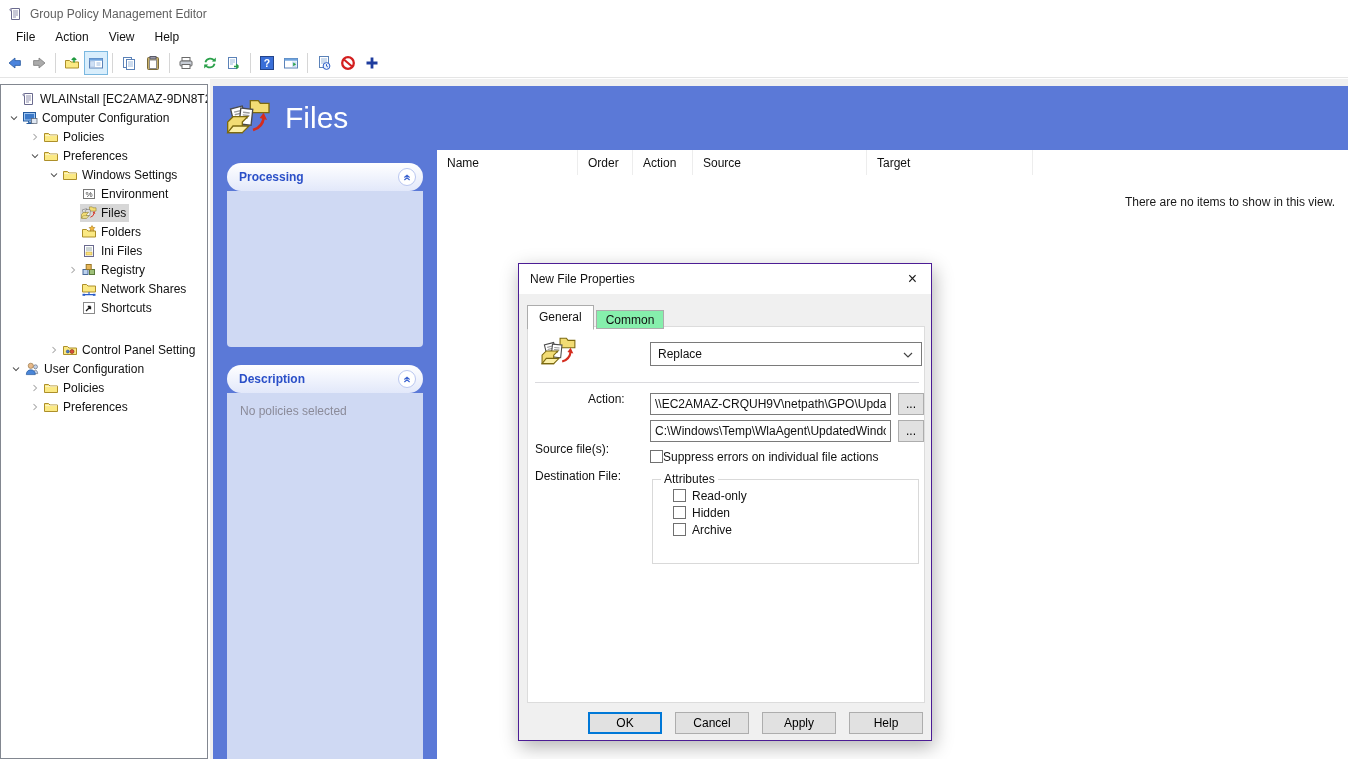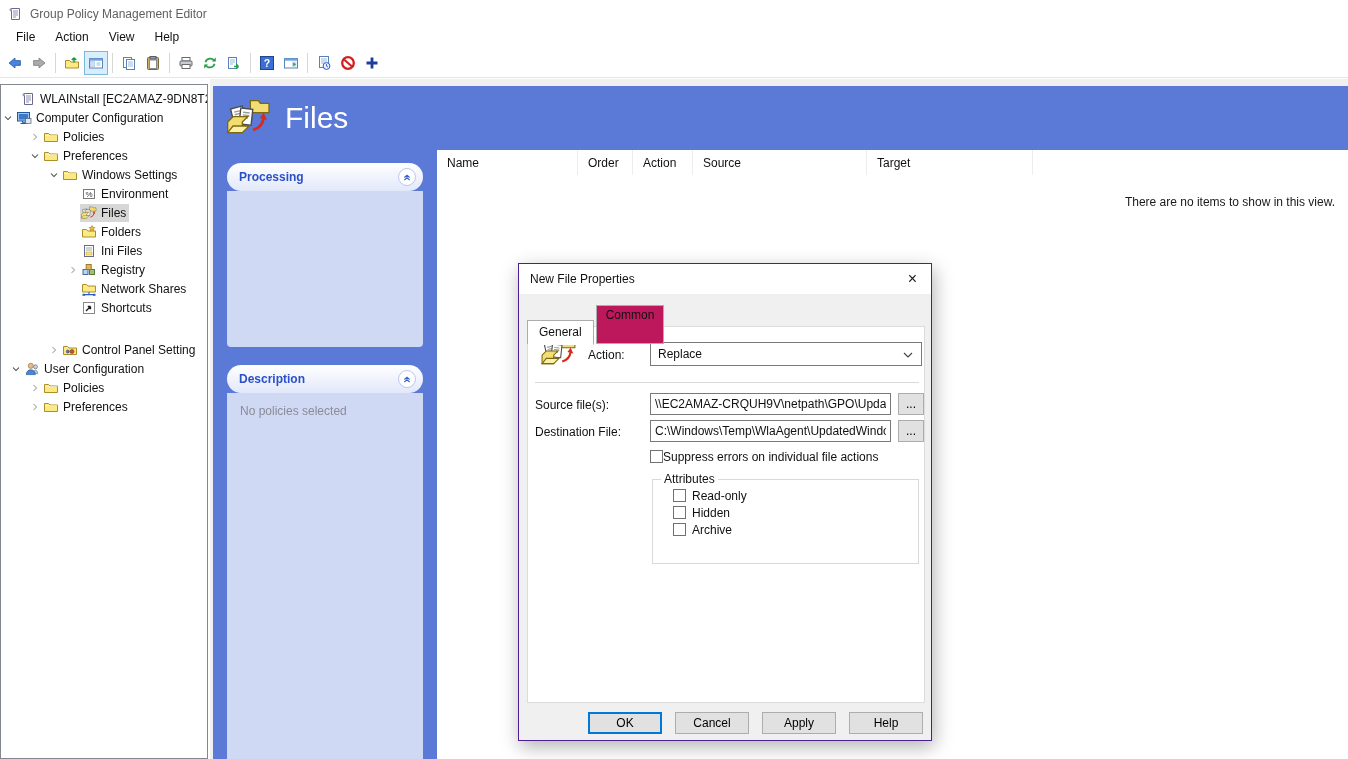--- a/index.html
+++ b/index.html
@@ -60,26 +60,26 @@
   .col-h{display:flex;align-items:center;padding-left:10px;border-right:1px solid #ededed;flex:none;}
   .empty-msg{position:absolute;top:45px;right:13px;color:#1a1a1a;}
 
   
   .dialog{position:absolute;left:518px;top:263px;width:414px;height:478px;background:#f0f0f0;
           border:1px solid #4c1d95;box-shadow:2px 6px 18px rgba(0,0,0,.30);z-index:20;}
   .dlg-title{height:30px;background:#fff;display:flex;align-items:center;padding:0 9px 0 11px;}
   .dlg-title .t{flex:1;}
   .dlg-close{background:none;border:0;font-size:16px;line-height:16px;color:#1a1a1a;padding:0 5px;}
   .tabs{position:absolute;left:8px;top:41px;display:flex;align-items:flex-end;z-index:2;}
-  .tab{border:1px solid #acacac;background:#be185d;padding:2px 9px 21px;margin-right:2px;}
+  .tab{border:1px solid #acacac;background:#86efac;padding:2px 9px 1px;margin-right:2px;}
   .tab.active{background:#fff;border-bottom-color:#fff;padding:4px 11px 5px;margin-bottom:-1px;}
   .page{position:absolute;left:8px;top:62px;width:398px;height:377px;background:#fff;border:1px solid #dcdcdc;}
   .ficon{position:absolute;left:13px;top:9px;width:36px;height:32px;}
   .ficon svg{width:36px;height:32px;}
-  .lbl{position:absolute;color:#111;}
+  .lbl{position:absolute;color:#111;margin-top:44px;}
   .combo{position:absolute;left:122px;top:15px;width:272px;height:24px;background:#fff;
          border:1px solid #7a7a7a;display:flex;align-items:center;padding-left:7px;}
   .combo .chev{position:absolute;right:8px;top:8px;}
   .hsep{position:absolute;left:7px;top:55px;width:384px;border-top:1px solid #dadade;}
   input.txt{position:absolute;left:122px;width:241px;height:22px;border:1px solid #7a7a7a;
             padding:0 4px;font:12px "Liberation Sans",sans-serif;color:#111;background:#fff;}
   .browse{position:absolute;left:370px;width:26px;height:22px;background:#e1e1e1;
           border:1px solid #adadad;line-height:10px;}
   .chkrow{position:absolute;display:flex;align-items:flex-start;gap:0;}
   .checkbox{width:13px;height:13px;background:#fff;border:1px solid #707070;flex:none;}
@@ -248,21 +248,21 @@
         <span class="tree-ic">
           <svg viewBox="0 0 16 16">
             <path d="M4.5 2.5h8v11h-8z" fill="#fefefe" stroke="#6a6a8e"></path>
             <path d="M6 5h5M6 7h5M6 9h5M6 11h3" stroke="#8f8fae" fill="none"></path>
             <path d="M4.5 2.5c-2 0-2 2.5 0 2.5" fill="#dcdcec" stroke="#6a6a8e"></path>
           </svg>
         </span>
         <span class="tree-label">WLAINstall [EC2AMAZ-9DN8T2</span>
       </span>
     </div>
-    <div class="tree-row" style="padding-left: 0;">
+    <div class="tree-row" style="padding-left: 6px;">
       <span class="expander">
         <svg viewBox="0 0 16 16">
           <path d="M4 6l4 4 4-4" fill="none" stroke="#404040" stroke-width="1.4"></path>
         </svg>
       </span>
       <span class="tree-sel">
         <span class="tree-ic">
           <svg viewBox="0 0 16 16">
             <rect x="1.5" y="2.5" width="12" height="8.5" fill="#9fc6f2" stroke="#235a9e"></rect>
             <rect x="3" y="4" width="9" height="5.5" fill="#3c79c8"></rect>

